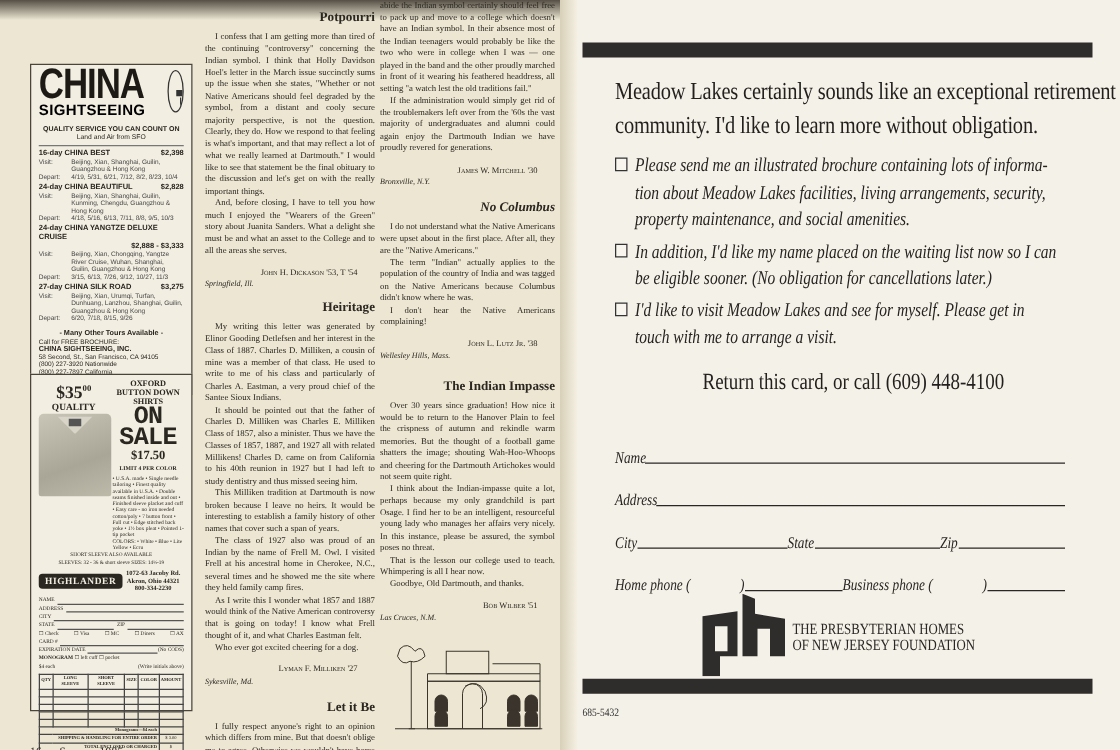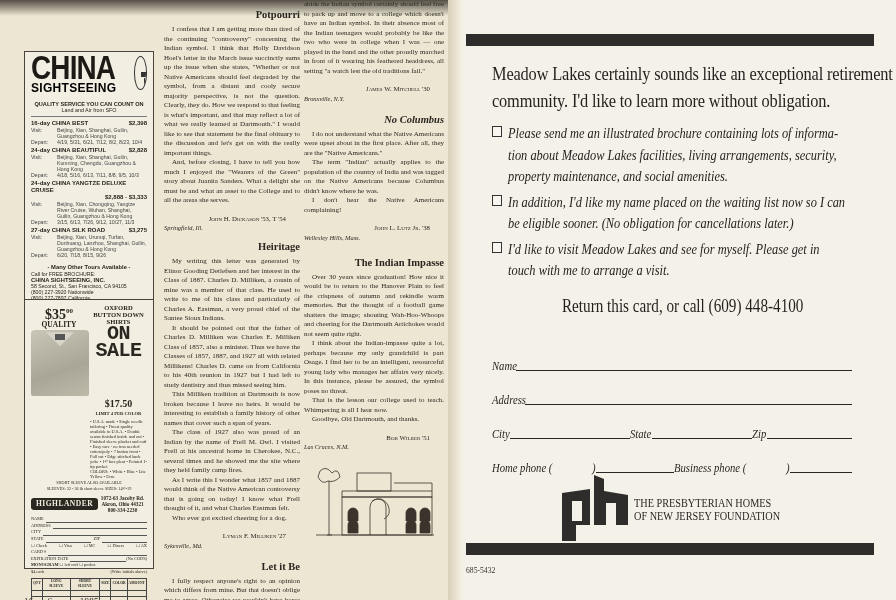--- a/index.html
+++ b/index.html
@@ -43,21 +43,21 @@
   .orig-price sup { font-size: 7px; }
   .quality { font-size: 7.5px; font-weight: bold; text-align: center; margin-bottom: 3px; }
   .shirt-img { width: 58px; height: 66px; margin-top: 2px; position: relative;
                background: linear-gradient(160deg, #c9c6b8, #a9a698 60%, #bdbaaa); border-radius: 4px 4px 2px 2px; }
   .shirt-img::before { content: ""; position: absolute; left: 15px; top: 2px; width: 28px; height: 14px;
                        background: #d8d5c8; clip-path: polygon(0 0, 100% 0, 50% 100%); }
   .shirt-img::after { content: ""; position: absolute; left: 24px; top: 4px; width: 10px; height: 6px; background: #555; }
   .shirt-right { flex: 1; padding-left: 3px; text-align: center; }
   .oxford { font-size: 6.6px; font-weight: bold; line-height: 7px; }
   .on-sale { font-size: 20px; font-weight: bold; line-height: 17px; font-family: Liberation Mono, monospace; letter-spacing: -0.5px; }
-  .sale-price { font-size: 10px; font-weight: bold; line-height: 11px; margin-top: 39px; }
+  .sale-price { font-size: 10px; font-weight: bold; line-height: 11px; }
   .limit { font-size: 4.6px; font-weight: bold; margin: 2px 0; }
   .features { text-align: left; font-size: 4.4px; line-height: 5px; }
   .sleeve-note { text-align: center; font-size: 4.2px; line-height: 4.8px; margin-top: 2px; }
   .brand-row { display: flex; align-items: center; margin-top: 3px; }
   .highlander { background: #2a2620; color: #f2eee2; font-weight: bold; font-size: 7.5px; padding: 3px 5px; border-radius: 3px; letter-spacing: .5px; }
   .addr { flex: 1; text-align: center; font-weight: bold; font-size: 5.2px; line-height: 6px; }
   .form-lines { margin-top: 3px; font-size: 4.3px; line-height: 6.6px; }
   .fl { display: flex; align-items: flex-end; }
   .fl .line { flex: 1; border-bottom: 0.6px solid #555; margin-left: 2px; height: 5px; }
   .order-table { width: 100%; border-collapse: collapse; margin-top: 2px; font-size: 3.6px; }
@@ -346,20 +346,21 @@
   <div class="place">Sykesville, Md.</div>
   <div style="height:10px"></div>
   <div class="letter-title">Let it Be</div>
   <p style="height:48px;overflow:hidden">I fully respect anyone's right to an opinion which differs from mine. But that doesn't oblige me to agree. Otherwise we wouldn't have horse races. In America we traditionally enjoy freedom of choice. If we aren't happy with the shoes we have on, we try a different brand. So let it be at Dartmouth. The few faculty members who cannot abide the Indian symbol certainly should feel free to pack up and move to a college which doesn't have an Indian symbol. In their absence most of the Indian teenagers would probably be like the two who were in college when I was — one played in the band and the other proudly marched in front of it wearing his feathered headdress, all setting "a watch lest the old traditions fail."</p>
 </div>
 
 <div class="col col2">
   <p style="text-indent:0;height:76px;overflow:hidden;display:flex;align-items:flex-end">
       <span>I fully respect anyone's right to an opinion which differs from mine. But that doesn't oblige me to agree. Otherwise we wouldn't have horse races. In America we traditionally enjoy freedom of choice. If we aren't happy with the shoes we have on, we try a different brand. So let it be at Dartmouth. The few faculty members who cannot abide the Indian symbol certainly should feel free to pack up and move to a college which doesn't have an Indian symbol. In their absence most of the Indian teenagers would probably be like the two who were in college when I was — one played in the band and the other proudly marched in front of it wearing his feathered headdress, all setting "a watch lest the old traditions fail."</span>
     </p>
+  <p>If the administration would simply get rid of the troublemakers left over from the '60s the vast majority of undergraduates and alumni could again enjoy the Dartmouth Indian we have proudly revered for generations.</p>
   <div class="sig">James W. Mitchell '30</div>
   <div class="place">Bronxville, N.Y.</div>
   <div style="height:10px"></div>
   <div class="letter-title italic">No Columbus</div>
   <p>I do not understand what the Native Americans were upset about in the first place. After all, they are the "Native Americans."</p>
   <p>The term "Indian" actually applies to the population of the country of India and was tagged on the Native Americans because Columbus didn't know where he was.</p>
   <p>I don't hear the Native Americans complaining!</p>
   <div class="sig">John L. Lutz Jr. '38</div>
   <div class="place">Wellesley Hills, Mass.</div>
   <div class="gap"></div>

